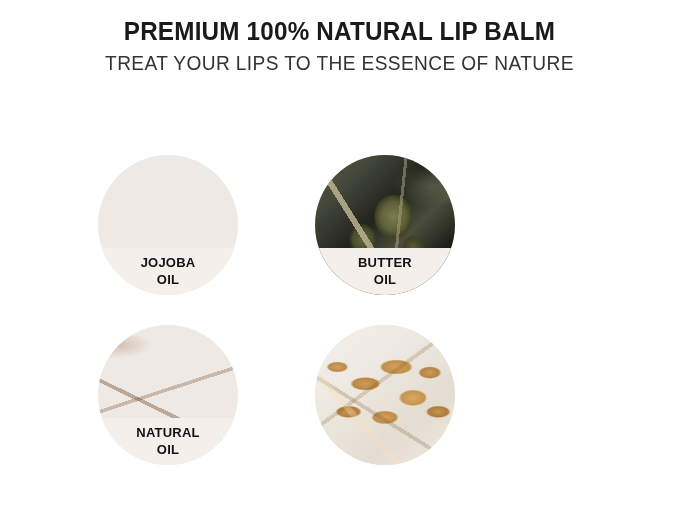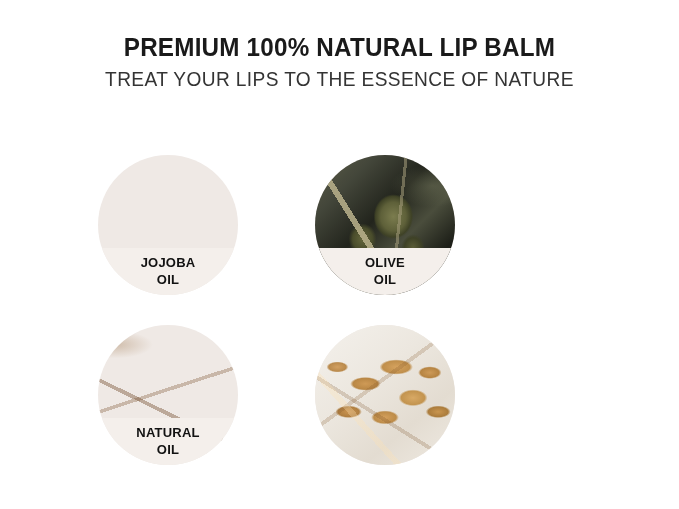--- a/index.html
+++ b/index.html
@@ -11,21 +11,21 @@
     height: 509px;
     background: #ffffff;
     font-family: "Liberation Sans", sans-serif;
     overflow: hidden;
     position: relative;
   }
 
   
   .header {
     text-align: center;
-    padding-top: 34px;
+    padding-top: 18px;
   }
   .headline {
     font-size: 25px;
     font-weight: bold;
     color: #1a1a1a;
     letter-spacing: 0.2px;
     line-height: 1.05;
     margin: 0;
     transform: scaleX(0.97);
   }
@@ -247,21 +247,21 @@
       <div class="art art-jojoba"></div>
       <div class="band">
         <div class="l1">JOJOBA</div>
         <div class="l2">OIL</div>
       </div>
     </div>
 
     <div class="badge">
       <div class="art art-olive"></div>
       <div class="band">
-        <div class="l1">OLIVE</div>
+        <div class="l1">BUTTER</div>
         <div class="l2">OIL</div>
       </div>
     </div>
 
 
   </div>
 
   <div class="row">
 
 

